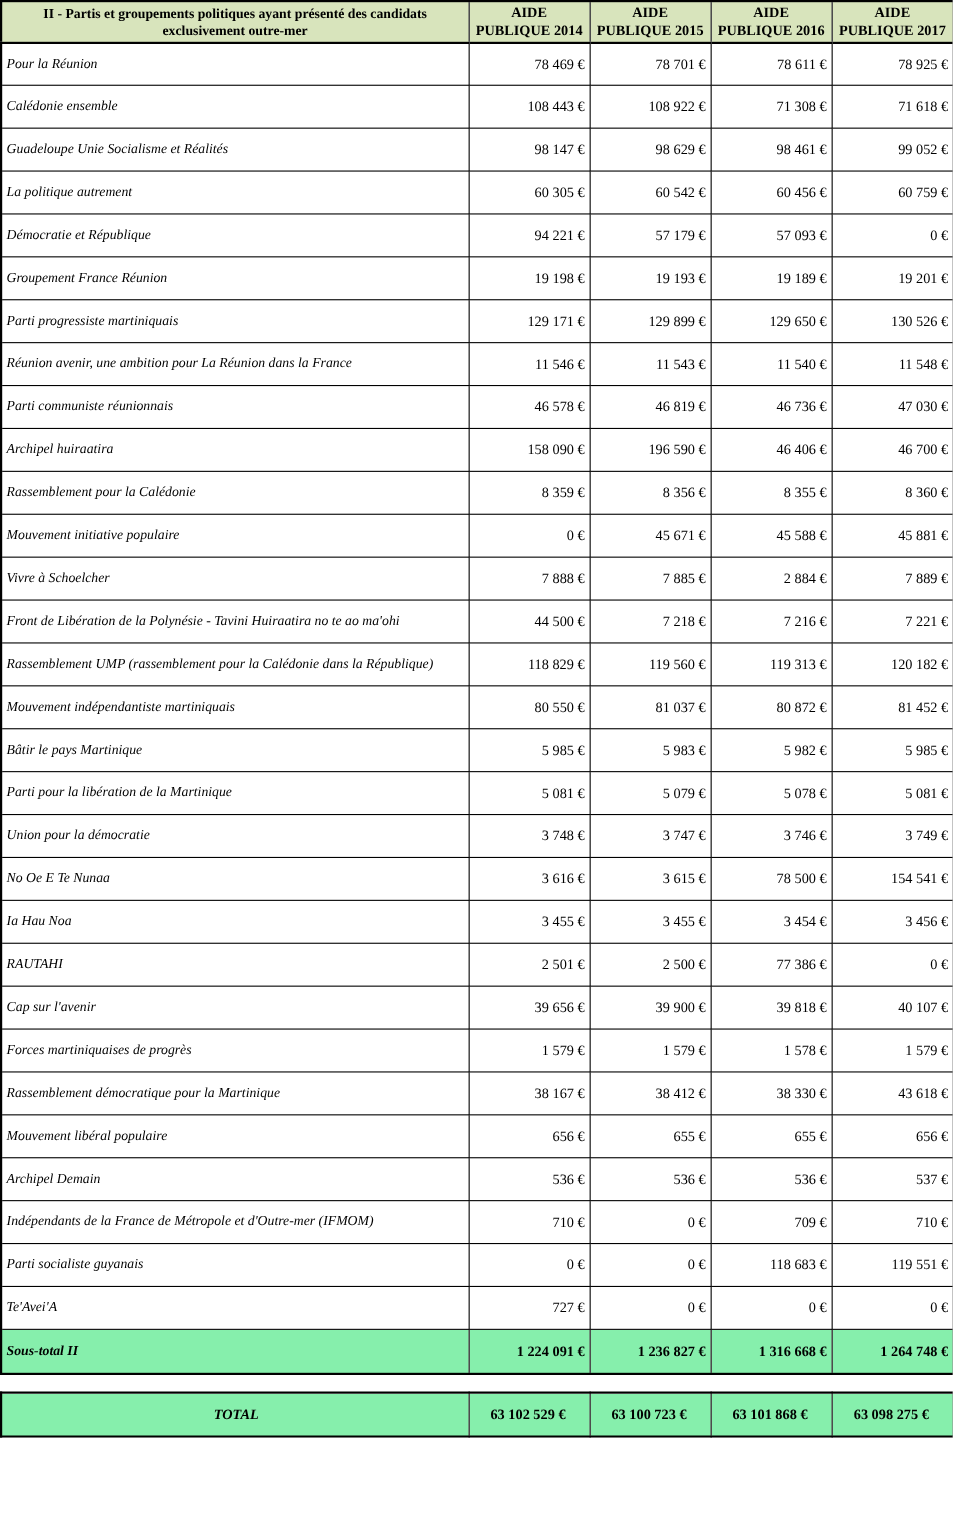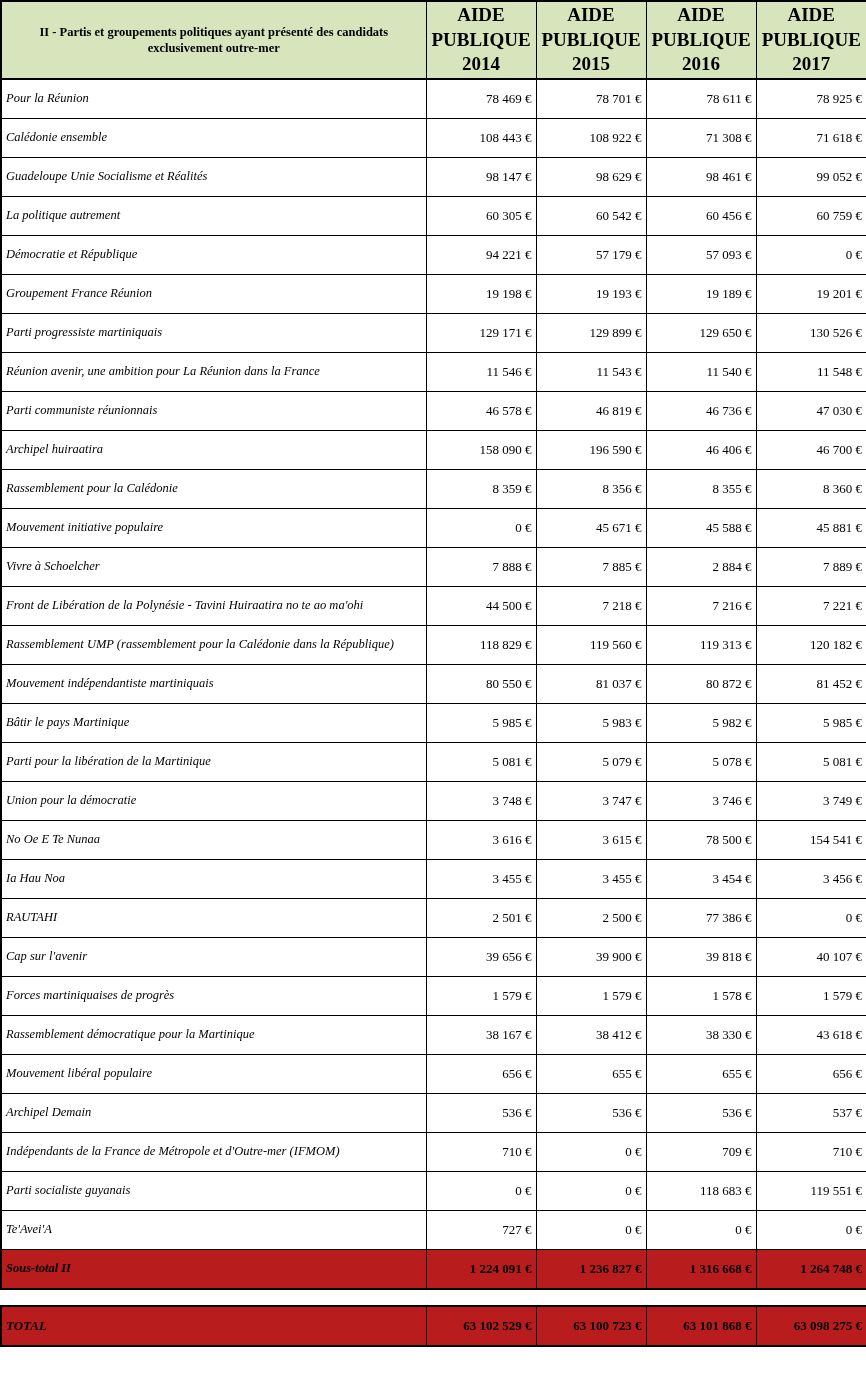--- a/index.html
+++ b/index.html
@@ -23,21 +23,21 @@
     border: 2px solid #000000;
   }
   th, td {
     border: 1px solid #000000;
     overflow: hidden;
     box-sizing: border-box;
   }
   thead th {
     background: #d8e4bc;
     font-weight: bold;
-    font-size: 19px;
+    font-size: 13px;
     text-align: center;
     vertical-align: middle;
     height: 36px;
     padding: 1px 2px;
     border-bottom: 2px solid #000000;
     line-height: 1.3;
   }
   thead th.title-cell {
     font-size: 12.5px;
   }
@@ -52,30 +52,31 @@
   }
   td.num {
     text-align: right;
     font-size: 13px;
     padding: 2px 4px 2px 2px;
     height: 39px;
     vertical-align: middle;
     white-space: nowrap;
   }
   tr.summary td {
-    background: #b91c1c;
+    background: #86efac;
     font-weight: bold;
     height: 40px;
   }
   .gap-row {
     height: 15px;
     background: #ffffff;
   }
   .total-table td {
     height: 40px;
+    text-align: center;
   }
   .total-table td.name {
     font-size: 13px;
   }
 </style>
 </head>
 <body>
 
 <div class="page">
 

